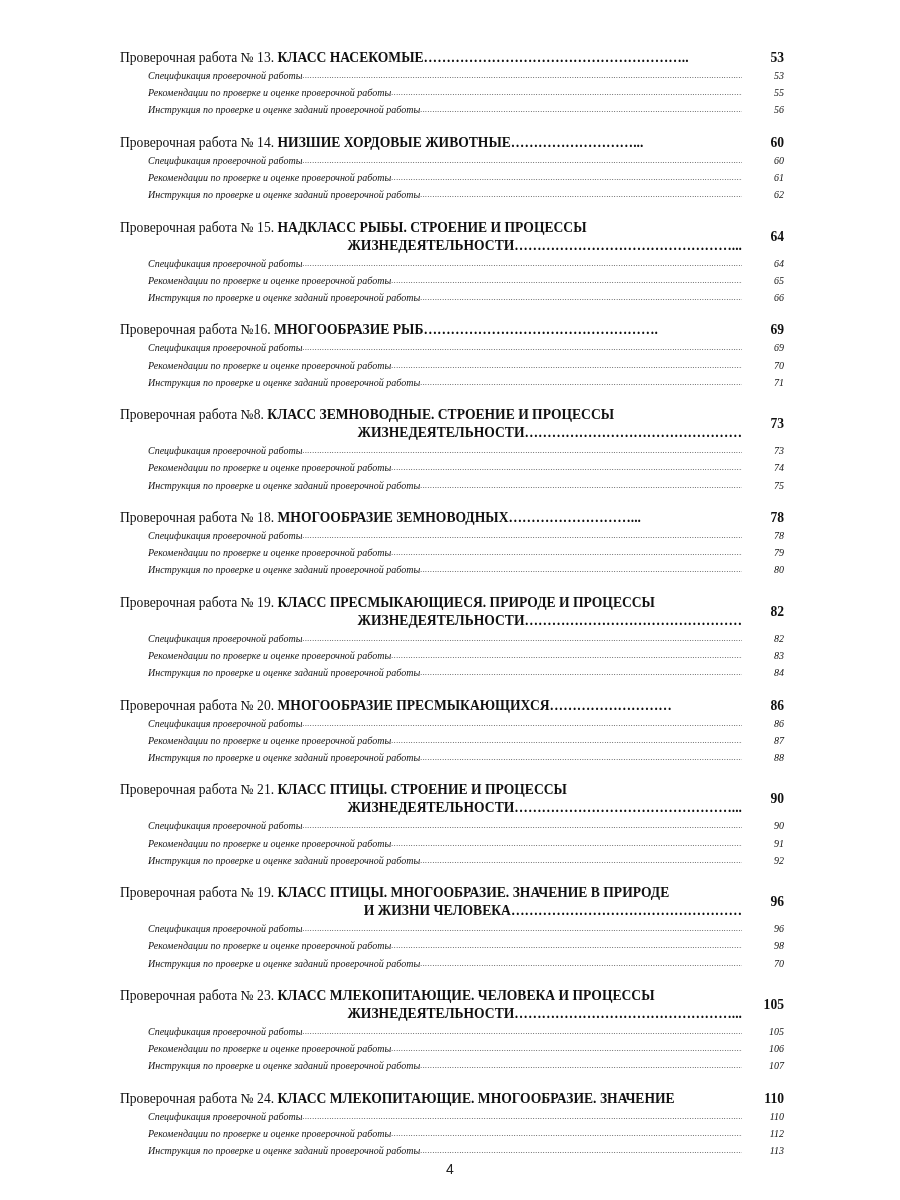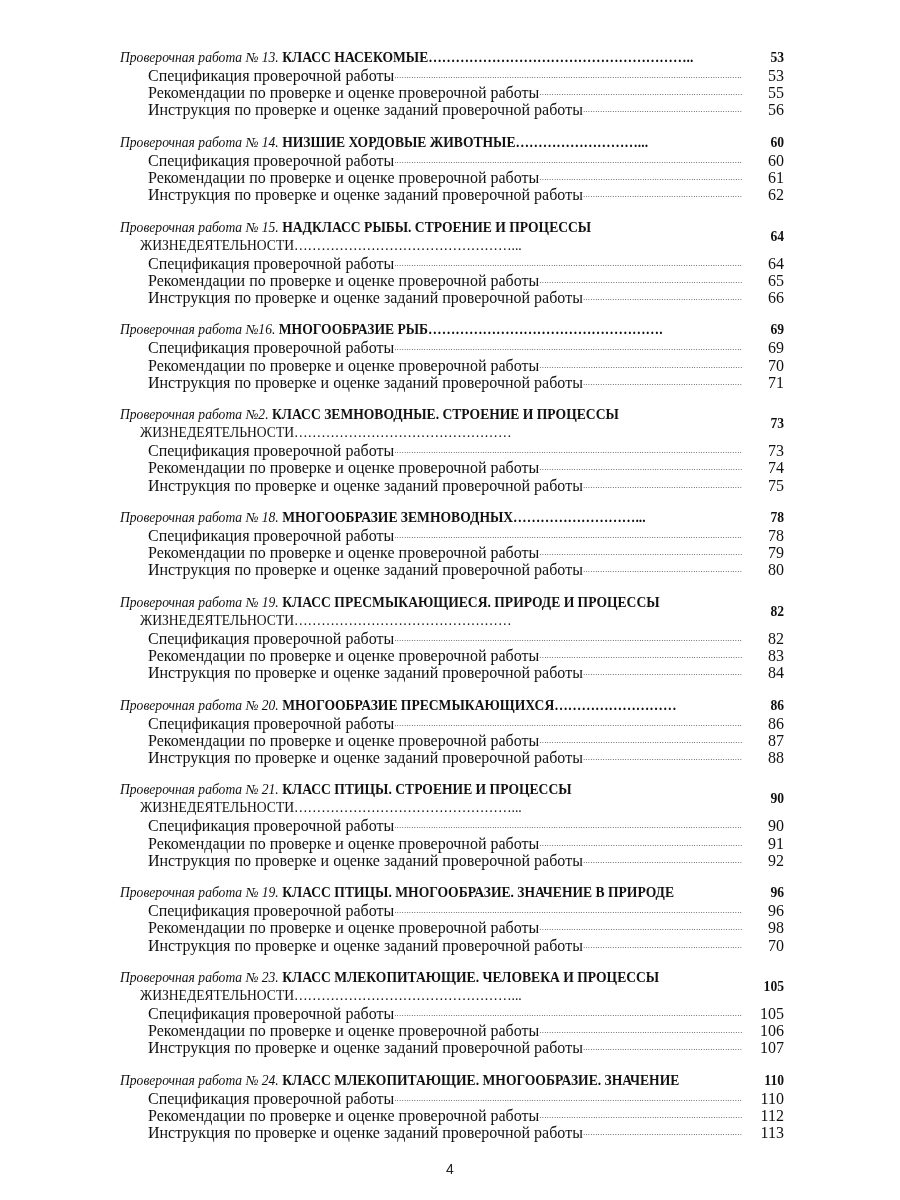--- a/index.html
+++ b/index.html
@@ -4,26 +4,26 @@
   <style>
     html, body { margin: 0; padding: 0; background: #ffffff; }
     body {
       width: 900px; height: 1200px; position: relative; overflow: hidden;
       font-family: "Liberation Serif", serif; color: #111;
     }
     .toc { position: absolute; left: 120px; top: 49px; width: 664px; }
     .section { margin-bottom: 15.2px; }
     .title-row { position: relative; display: flex; align-items: center; }
     .title-text { width: 622px; font-size: 13.6px; line-height: 18px; }
-    .title-text .lbl { font-style: italic; }
+    .title-text .lbl { }
     .title-text .name { font-weight: bold; margin-top: 18px; }
-    .title-text .cont { display: block; text-align: left; font-weight: normal; padding-left: 20px; }
+    .title-text .cont { display: block; text-align: right; font-weight: bold; padding-left: 20px; }
     .title-page { position: absolute; right: 0; font-weight: bold; font-size: 13.6px; }
     .sub-row {
-      display: flex; align-items: flex-end; padding-left: 28px; font-size: 16px; line-height: 17.2px;
+      display: flex; align-items: flex-end; padding-left: 28px; font-size: 10px; line-height: 17.2px; font-style: italic;
     }
     .sub-label { white-space: nowrap; }
     .leader { flex: 1; overflow: hidden; white-space: nowrap; font-size: 9px; letter-spacing: 0.2px; color: #333; }
     .leader::after { content: "............................................................................................................................................................................................................................................................"; }
     .sub-page { width: 42px; text-align: right; }
     .page-num {
       position: absolute; left: 0; right: 0; top: 1161px; text-align: center;
       font-family: "Liberation Sans", sans-serif; font-size: 14px; color: #222;
     }
   </style>
@@ -110,21 +110,21 @@
         <span class="sub-page">70</span>
       </div>
       <div class="sub-row">
         <span class="sub-label">Инструкция по проверке и оценке заданий проверочной работы</span>
         <span class="leader"></span>
         <span class="sub-page">71</span>
       </div>
     </div>
     <div class="section">
       <div class="title-row">
-        <div class="title-text"><span class="lbl">Проверочная работа №2.</span> <span class="name">КЛАСС ЗЕМНОВОДНЫЕ. СТРОЕНИЕ И ПРОЦЕССЫ</span><span class="cont">ЖИЗНЕДЕЯТЕЛЬНОСТИ…………………………………………</span></div>
+        <div class="title-text"><span class="lbl">Проверочная работа №8.</span> <span class="name">КЛАСС ЗЕМНОВОДНЫЕ. СТРОЕНИЕ И ПРОЦЕССЫ</span><span class="cont">ЖИЗНЕДЕЯТЕЛЬНОСТИ…………………………………………</span></div>
         <span class="title-page">73</span>
       </div>
       <div class="sub-row">
         <span class="sub-label">Спецификация проверочной работы</span>
         <span class="leader"></span>
         <span class="sub-page">73</span>
       </div>
       <div class="sub-row">
         <span class="sub-label">Рекомендации по проверке и оценке проверочной работы</span>
         <span class="leader"></span>
@@ -215,21 +215,21 @@
         <span class="sub-page">91</span>
       </div>
       <div class="sub-row">
         <span class="sub-label">Инструкция по проверке и оценке заданий проверочной работы</span>
         <span class="leader"></span>
         <span class="sub-page">92</span>
       </div>
     </div>
     <div class="section">
       <div class="title-row">
-        <div class="title-text"><span class="lbl">Проверочная работа № 19.</span> <span class="name">КЛАСС ПТИЦЫ. МНОГООБРАЗИЕ. ЗНАЧЕНИЕ В ПРИРОДЕ</span></div>
+        <div class="title-text"><span class="lbl">Проверочная работа № 19.</span> <span class="name">КЛАСС ПТИЦЫ. МНОГООБРАЗИЕ. ЗНАЧЕНИЕ В ПРИРОДЕ</span><span class="cont">И ЖИЗНИ ЧЕЛОВЕКА……………………………………………</span></div>
         <span class="title-page">96</span>
       </div>
       <div class="sub-row">
         <span class="sub-label">Спецификация проверочной работы</span>
         <span class="leader"></span>
         <span class="sub-page">96</span>
       </div>
       <div class="sub-row">
         <span class="sub-label">Рекомендации по проверке и оценке проверочной работы</span>
         <span class="leader"></span>

